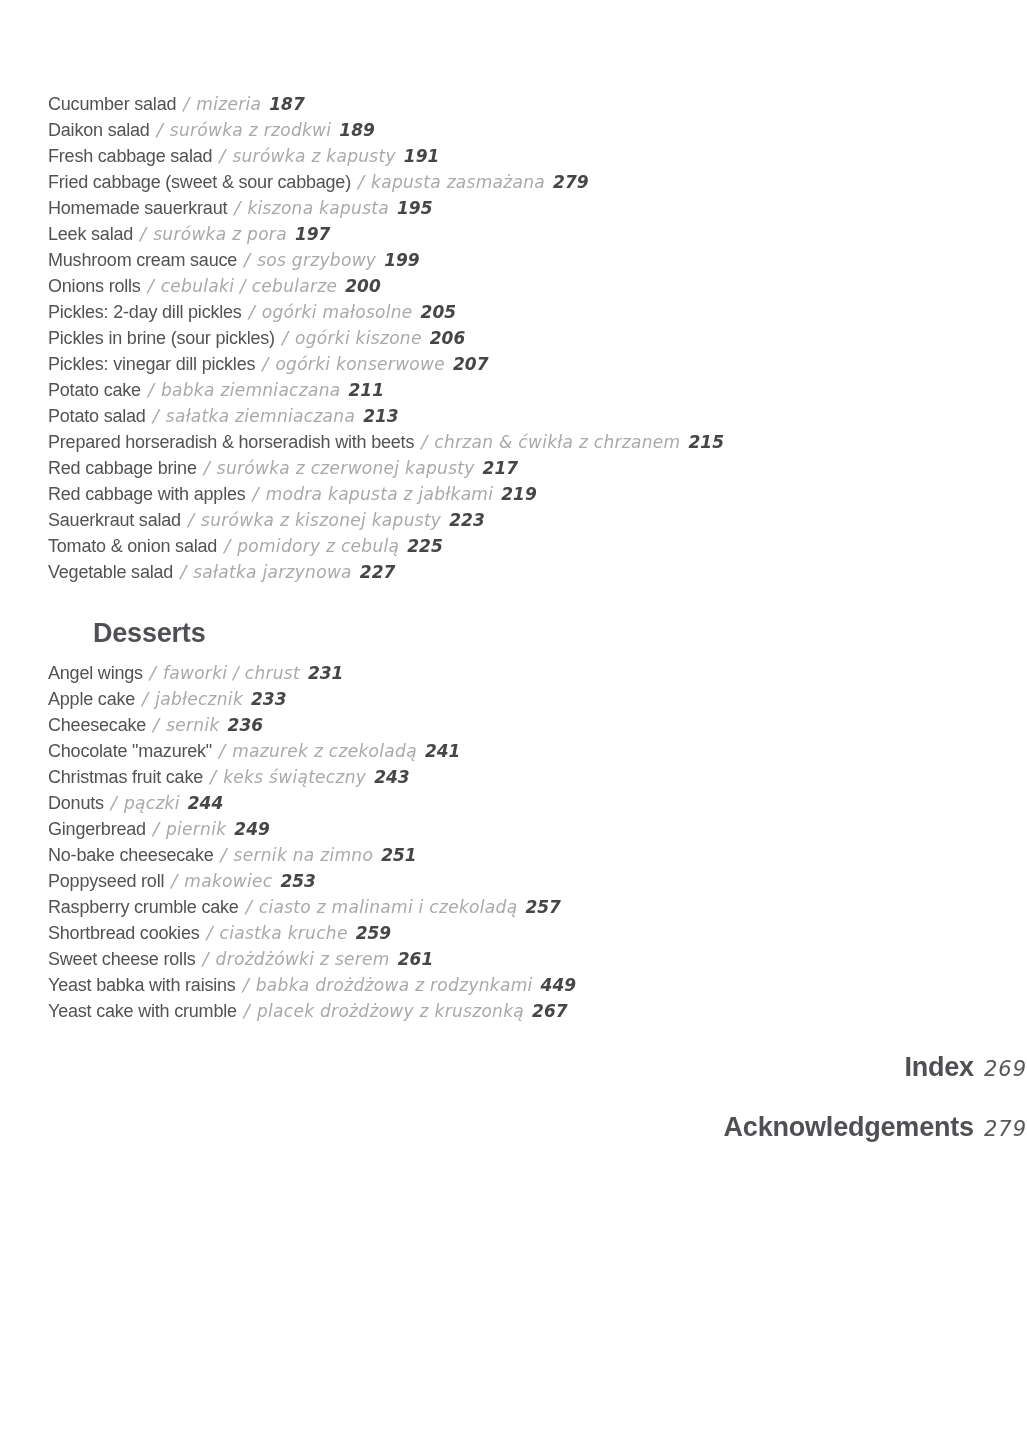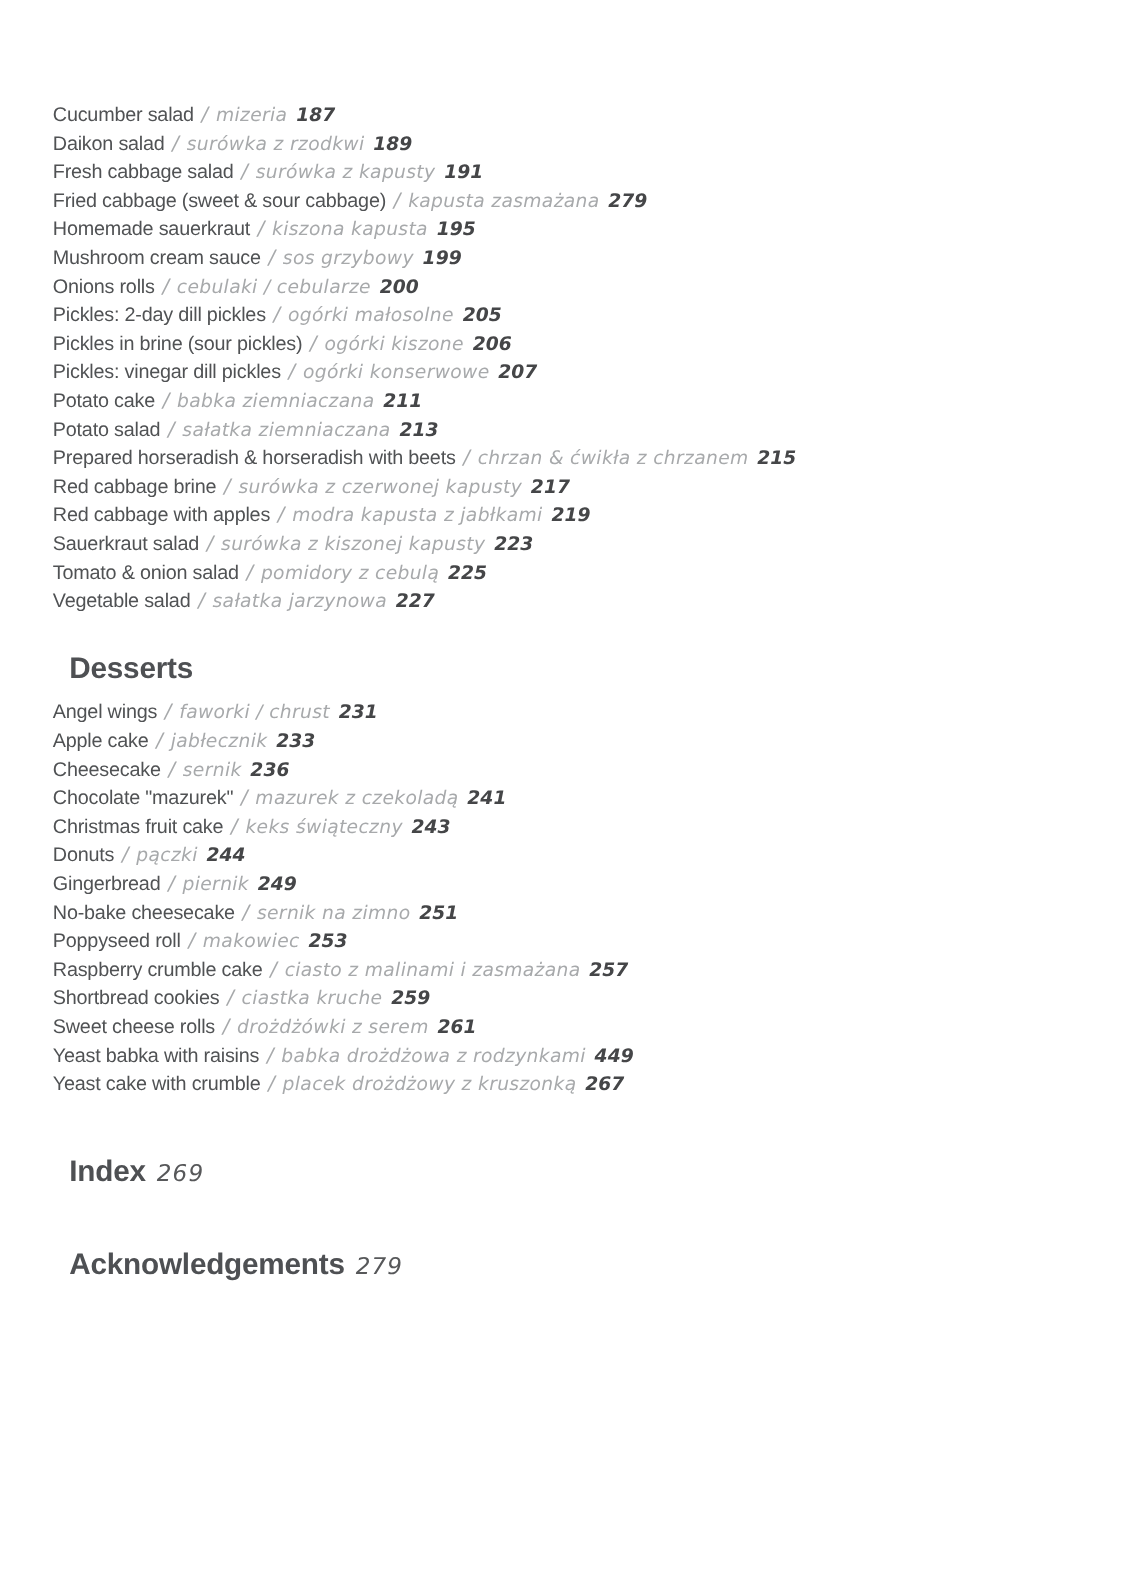--- a/index.html
+++ b/index.html
@@ -48,33 +48,34 @@
   .num {
     color: #454648;
     font-style: italic;
     font-weight: bold;
     font-family: "DejaVu Sans", sans-serif;
     font-size: 17px;
     margin-left: 8px;
   }
   .section-heading {
     margin: 0;
-    padding-left: 63px;
+    padding-left: 93px;
     font-size: 27px;
     font-weight: bold;
     color: #4e5053;
     letter-spacing: -0.2px;
     line-height: 30px;
   }
   .heading-block {
     margin-top: 33px;
     margin-bottom: 12px;
   }
   .footer-heading-block {
-    margin-top: 52px;
+    margin-top: 28px;
+    text-align: right;
   }
   .heading-page-num {
     font-family: "DejaVu Sans", sans-serif;
     font-style: italic;
     font-weight: normal;
     font-size: 21px;
     color: #57585a;
     margin-left: 10px;
     letter-spacing: 1px;
   }
@@ -82,20 +83,21 @@
 </head>
 <body>
 
 <main class="page">
   <div id="sections">
       <div class="toc-row"><span class="en">Cucumber salad</span><span class="sep">/</span><span class="pl">mizeria</span><span class="num">187</span></div>
       <div class="toc-row"><span class="en">Daikon salad</span><span class="sep">/</span><span class="pl">surówka z rzodkwi</span><span class="num">189</span></div>
       <div class="toc-row"><span class="en">Fresh cabbage salad</span><span class="sep">/</span><span class="pl">surówka z kapusty</span><span class="num">191</span></div>
       <div class="toc-row"><span class="en">Fried cabbage (sweet &amp; sour cabbage)</span><span class="sep">/</span><span class="pl">kapusta zasmażana</span><span class="num">279</span></div>
       <div class="toc-row"><span class="en">Homemade sauerkraut</span><span class="sep">/</span><span class="pl">kiszona kapusta</span><span class="num">195</span></div>
+      <div class="toc-row"><span class="en">Leek salad</span><span class="sep">/</span><span class="pl">surówka z pora</span><span class="num">197</span></div>
       <div class="toc-row"><span class="en">Mushroom cream sauce</span><span class="sep">/</span><span class="pl">sos grzybowy</span><span class="num">199</span></div>
       <div class="toc-row"><span class="en">Onions rolls</span><span class="sep">/</span><span class="pl">cebulaki / cebularze</span><span class="num">200</span></div>
       <div class="toc-row"><span class="en">Pickles: 2-day dill pickles</span><span class="sep">/</span><span class="pl">ogórki małosolne</span><span class="num">205</span></div>
       <div class="toc-row"><span class="en">Pickles in brine (sour pickles)</span><span class="sep">/</span><span class="pl">ogórki kiszone</span><span class="num">206</span></div>
       <div class="toc-row"><span class="en">Pickles: vinegar dill pickles</span><span class="sep">/</span><span class="pl">ogórki konserwowe</span><span class="num">207</span></div>
       <div class="toc-row"><span class="en">Potato cake</span><span class="sep">/</span><span class="pl">babka ziemniaczana</span><span class="num">211</span></div>
       <div class="toc-row"><span class="en">Potato salad</span><span class="sep">/</span><span class="pl">sałatka ziemniaczana</span><span class="num">213</span></div>
       <div class="toc-row"><span class="en">Prepared horseradish &amp; horseradish with beets</span><span class="sep">/</span><span class="pl">chrzan &amp; ćwikła z chrzanem</span><span class="num">215</span></div>
       <div class="toc-row"><span class="en">Red cabbage brine</span><span class="sep">/</span><span class="pl">surówka z czerwonej kapusty</span><span class="num">217</span></div>
       <div class="toc-row"><span class="en">Red cabbage with apples</span><span class="sep">/</span><span class="pl">modra kapusta z jabłkami</span><span class="num">219</span></div>
@@ -107,21 +109,21 @@
   </div>
       <div class="toc-row"><span class="en">Angel wings</span><span class="sep">/</span><span class="pl">faworki / chrust</span><span class="num">231</span></div>
       <div class="toc-row"><span class="en">Apple cake</span><span class="sep">/</span><span class="pl">jabłecznik</span><span class="num">233</span></div>
       <div class="toc-row"><span class="en">Cheesecake</span><span class="sep">/</span><span class="pl">sernik</span><span class="num">236</span></div>
       <div class="toc-row"><span class="en">Chocolate "mazurek"</span><span class="sep">/</span><span class="pl">mazurek z czekoladą</span><span class="num">241</span></div>
       <div class="toc-row"><span class="en">Christmas fruit cake</span><span class="sep">/</span><span class="pl">keks świąteczny</span><span class="num">243</span></div>
       <div class="toc-row"><span class="en">Donuts</span><span class="sep">/</span><span class="pl">pączki</span><span class="num">244</span></div>
       <div class="toc-row"><span class="en">Gingerbread</span><span class="sep">/</span><span class="pl">piernik</span><span class="num">249</span></div>
       <div class="toc-row"><span class="en">No-bake cheesecake</span><span class="sep">/</span><span class="pl">sernik na zimno</span><span class="num">251</span></div>
       <div class="toc-row"><span class="en">Poppyseed roll</span><span class="sep">/</span><span class="pl">makowiec</span><span class="num">253</span></div>
-      <div class="toc-row"><span class="en">Raspberry crumble cake</span><span class="sep">/</span><span class="pl">ciasto z malinami i zasmażana</span><span class="num">257</span></div>
+      <div class="toc-row"><span class="en">Raspberry crumble cake</span><span class="sep">/</span><span class="pl">ciasto z malinami i czekoladą</span><span class="num">257</span></div>
       <div class="toc-row"><span class="en">Shortbread cookies</span><span class="sep">/</span><span class="pl">ciastka kruche</span><span class="num">259</span></div>
       <div class="toc-row"><span class="en">Sweet cheese rolls</span><span class="sep">/</span><span class="pl">drożdżówki z serem</span><span class="num">261</span></div>
       <div class="toc-row"><span class="en">Yeast babka with raisins</span><span class="sep">/</span><span class="pl">babka drożdżowa z rodzynkami</span><span class="num">449</span></div>
       <div class="toc-row"><span class="en">Yeast cake with crumble</span><span class="sep">/</span><span class="pl">placek drożdżowy z kruszonką</span><span class="num">267</span></div>
       <div class="heading-block footer-heading-block">
     <h2 class="section-heading"><span>Index</span><span class="heading-page-num">269</span></h2>
   </div>
       <div class="heading-block footer-heading-block">
     <h2 class="section-heading"><span>Acknowledgements</span><span class="heading-page-num">279</span></h2>
   </div>

